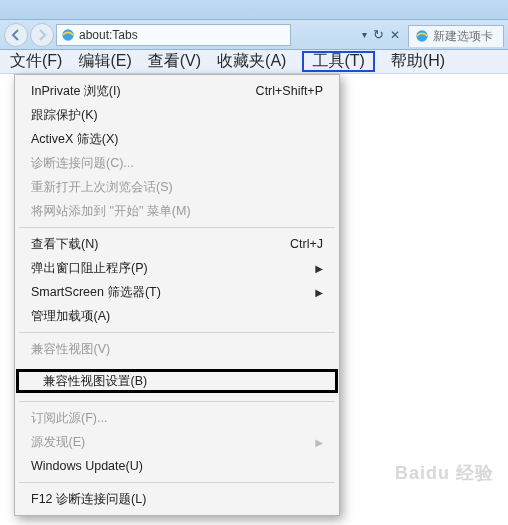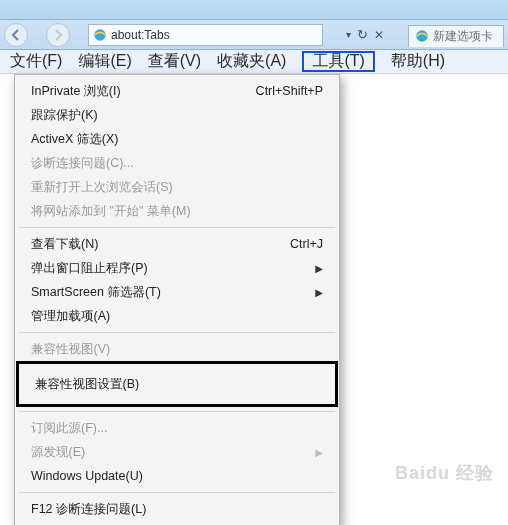--- a/index.html
+++ b/index.html
@@ -16,21 +16,21 @@
     background: linear-gradient(#bfdcf2,#b4d4ee);
     border-bottom: 1px solid #8fb3d6;
   }
   .addr-bar {
     height: 30px;
     background: linear-gradient(#cfe3f5,#c2dbf1);
     border-bottom: 1px solid #8fb3d6;
     display: flex;
     align-items: center;
     padding: 0 4px;
-    gap: 18px;
+    gap: 2px;
   }
   .nav-btn {
     width: 24px; height: 24px;
     border-radius: 50%;
     background: #e6eef6;
     border: 1px solid #b2c6db;
     display: flex; align-items: center; justify-content: center;
     color: #6187b0;
   }
   .url-box {
@@ -107,23 +107,23 @@
     color: #333;
     font-size: 10px;
   }
   .sep {
     height: 1px;
     background: #d4d4d4;
     margin: 4px 2px;
   }
   .mi.highlight {
     border: 3px solid #000;
-    height: 46px;
-    margin: 0 -1px;
-    padding-left: 16px;
+    height: 24px;
+    margin: 8px -1px;
+    padding-left: 24px;
   }
   .watermark {
     position: absolute;
     right: 14px; bottom: 40px;
     color: #d8d8d8;
     font-size: 18px;
     font-weight: bold;
     letter-spacing: 1px;
     pointer-events: none;
   }

